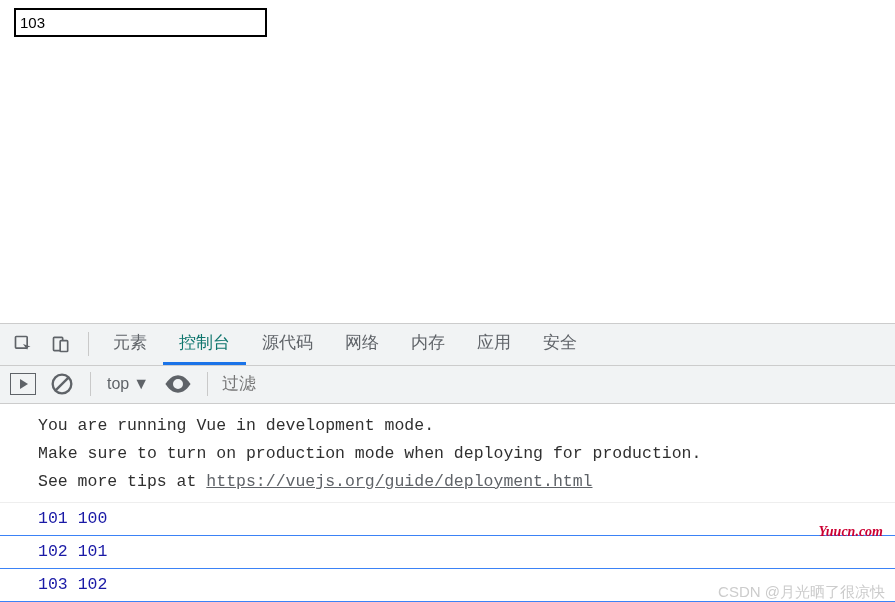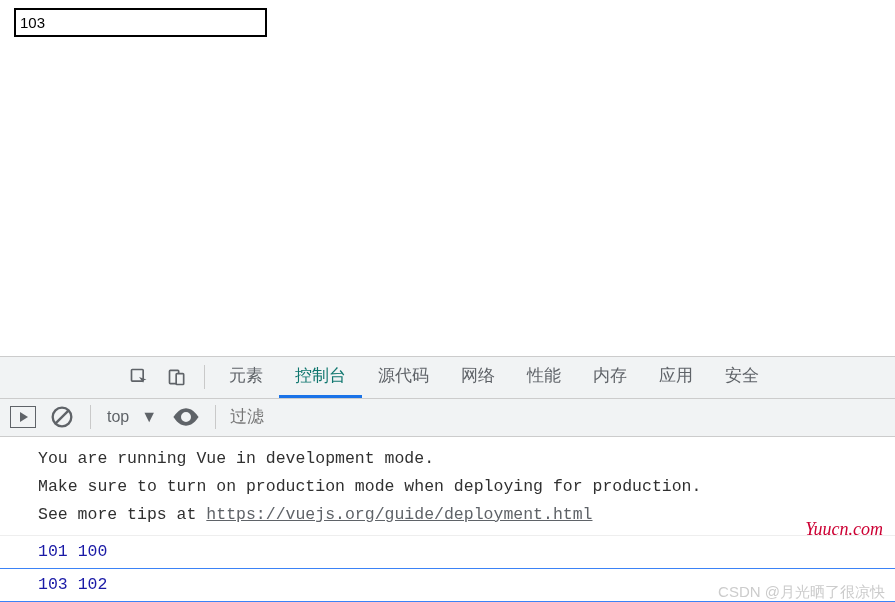--- a/index.html
+++ b/index.html
@@ -28,21 +28,20 @@
       left: 0; right: 0; bottom: 0;
       border-top: 1px solid #ccc;
       background: #f1f3f4;
     }
     .dt-tabs {
       display: flex;
       align-items: center;
       height: 42px;
       border-bottom: 1px solid #ccc;
       padding: 0 4px;
-      justify-content: center;
     }
     .dt-icon {
       width: 26px; height: 26px;
       margin: 0 6px;
       display: flex; align-items: center; justify-content: center;
       color: #5f6368;
     }
     .dt-icon svg { width: 20px; height: 20px; }
     .dt-sep {
       width: 1px; height: 24px;
@@ -82,21 +81,21 @@
       width: 28px; height:28px;
       margin: 0 6px;
       display:flex;align-items:center;justify-content:center;
       color: #5f6368;
     }
     .context-select {
       display:flex; align-items:flex-end;
       padding: 0 8px;
       font-size: 16px;
       color: #5f6368;
-      gap: 12px;
+      gap: 4px;
     }
     .eye-icon {
       width: 30px; height: 22px;
       margin: 0 6px;
       display:flex;align-items:center;justify-content:center;
       color:#5f6368;
     }
     .filter-input {
       border: none;
       background: transparent;
@@ -124,22 +123,23 @@
        padding: 4px 12px 6px 38px;
        border-bottom: 1px solid #eee;
        white-space: pre;
        color: #303030;
     }
     .log-link { color: #5f6368; text-decoration: underline; }
     .numcolor { color: #1a1aa6; }
     .watermark1 {
       position: absolute;
       right: 12px; bottom: 62px;
-      color: #c03; font-size: 18px; font-style: italic;
+      color: #c03; font-size: 14px; font-style: italic;
       font-family: Georgia, serif;
+      font-weight: bold;
     }
     .watermark2 {
       position: absolute;
       right: 10px; bottom: 0;
       color: #ccc; font-size: 15px;
     }
   </style>
 </head>
 <body>
 
@@ -159,21 +159,20 @@
       <svg viewBox="0 0 24 24" fill="none" stroke="currentColor" stroke-width="2">
           <rect x="3" y="4" width="11" height="16" rx="1"></rect>
           <rect x="11" y="8" width="9" height="13" rx="1" fill="#f1f3f4"></rect>
         </svg>
     </div>
     <div class="dt-sep"></div>
     <div class="dt-tab">元素</div>
     <div class="dt-tab active">控制台</div>
     <div class="dt-tab">源代码</div>
     <div class="dt-tab">网络</div>
-    <div class="dt-tab">性能</div>
     <div class="dt-tab">内存</div>
     <div class="dt-tab">应用</div>
     <div class="dt-tab">安全</div>
   </div>
 
   <div class="dt-toolbar">
     <div class="play-icon">
       <svg viewBox="0 0 24 24">
           <path d="M9 7 L17 12 L9 17 Z" fill="currentColor"></path>
         </svg>
@@ -197,18 +196,19 @@
     </div>
     <div class="dt-sep"></div>
     <input class="filter-input" placeholder="过滤" style="">
   </div>
 
   <div class="console-body">
     <div class="log-block"><span>You are running Vue in development mode.</span>
 <span>Make sure to turn on production mode when deploying for production.</span>
 <span>See more tips at </span><a class="log-link">https://vuejs.org/guide/deployment.html</a></div>
     <div class="log-line"><span class="numcolor">101</span> <span class="numcolor">100</span></div>
+    <div class="log-line"><span class="numcolor">102</span> <span class="numcolor">101</span></div>
     <div class="log-line"><span class="numcolor">103</span> <span class="numcolor">102</span></div>
   </div>
 </div>
 
 <div class="watermark1">Yuucn.com</div>
 <div class="watermark2">CSDN @月光晒了很凉快</div>
 
 </body></html>

